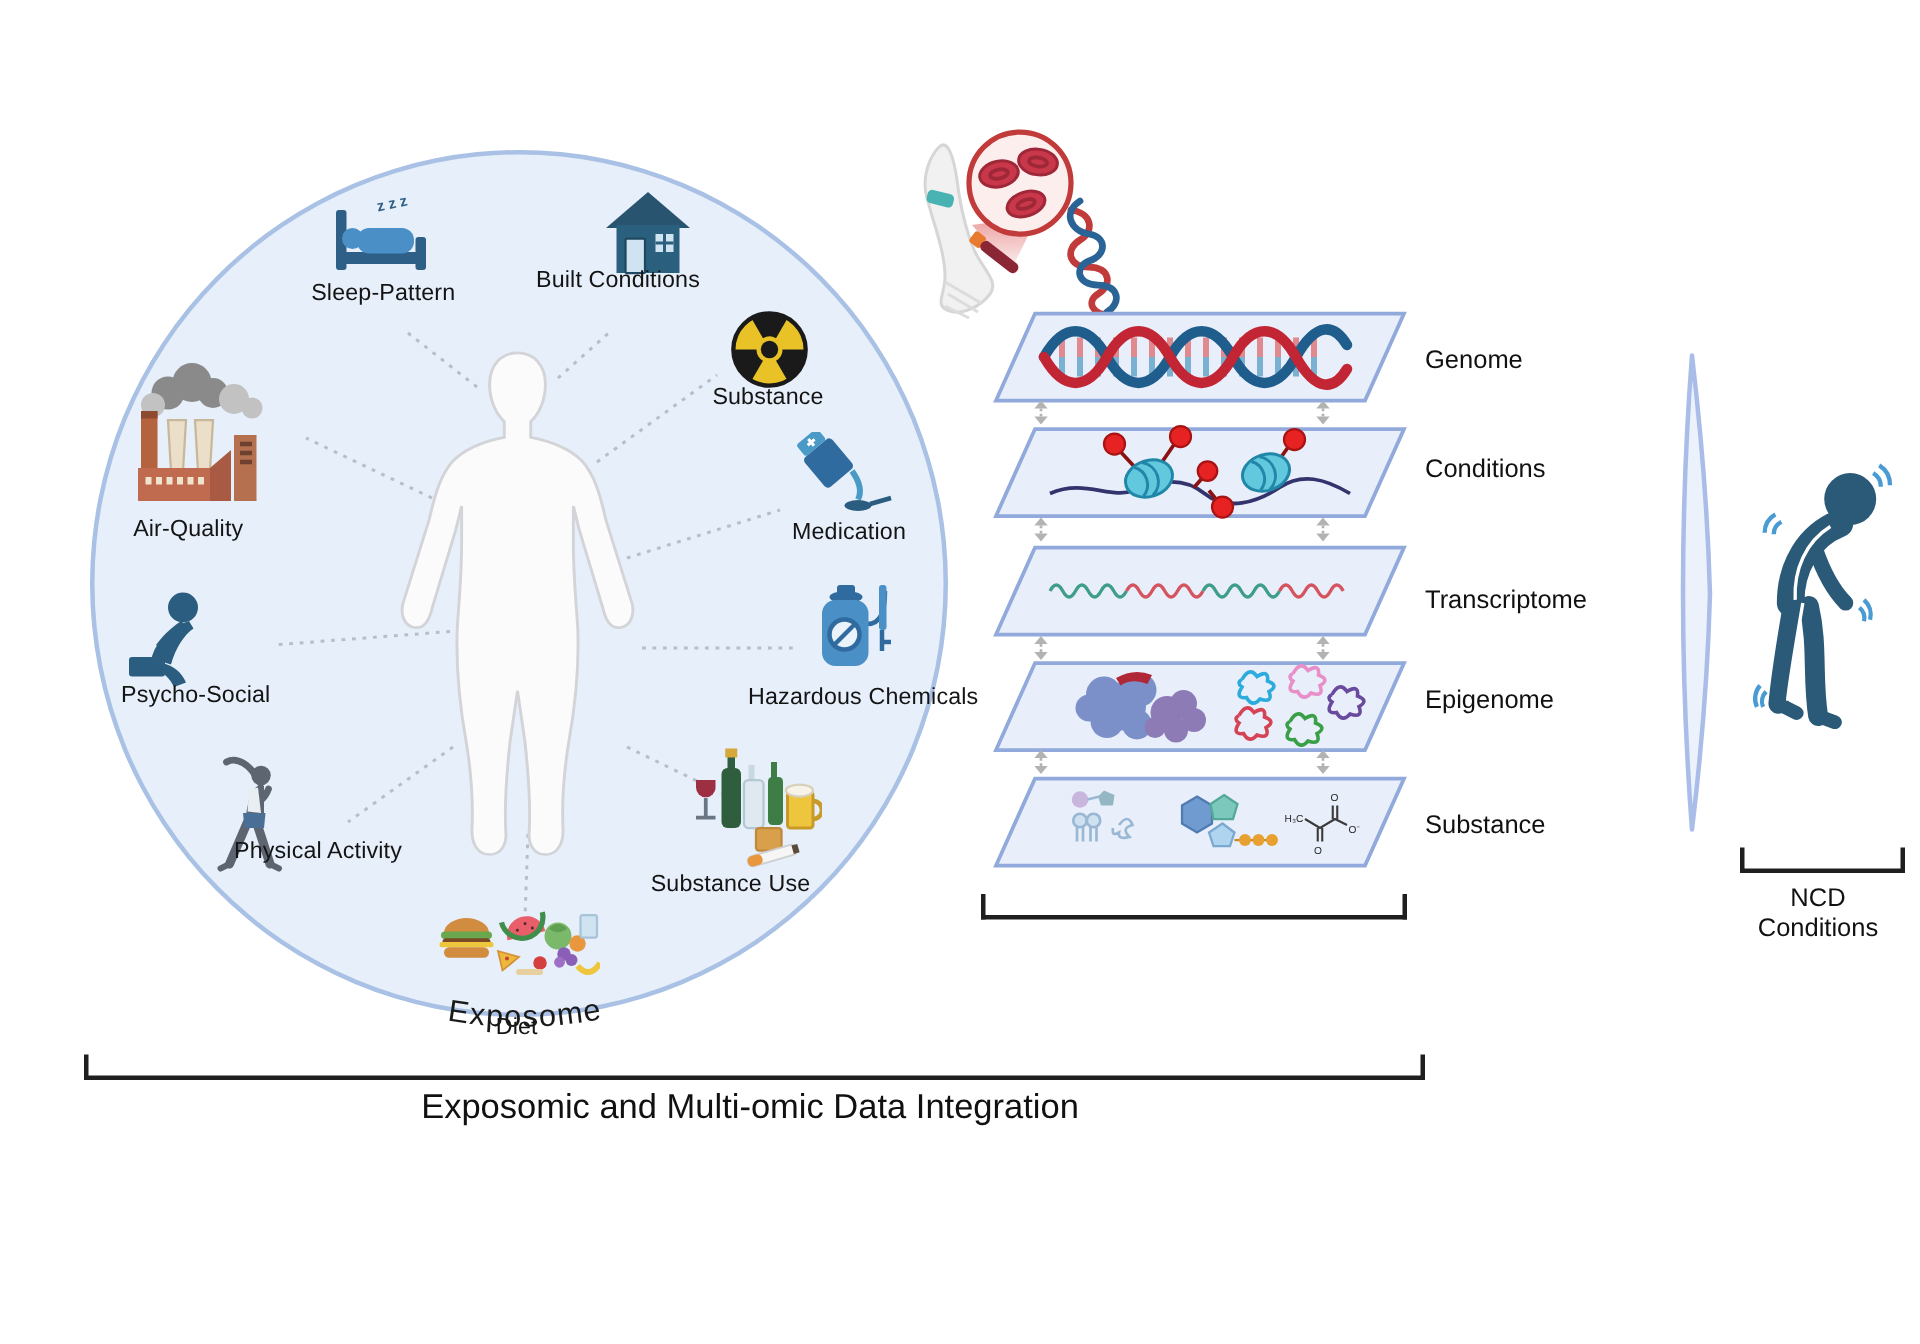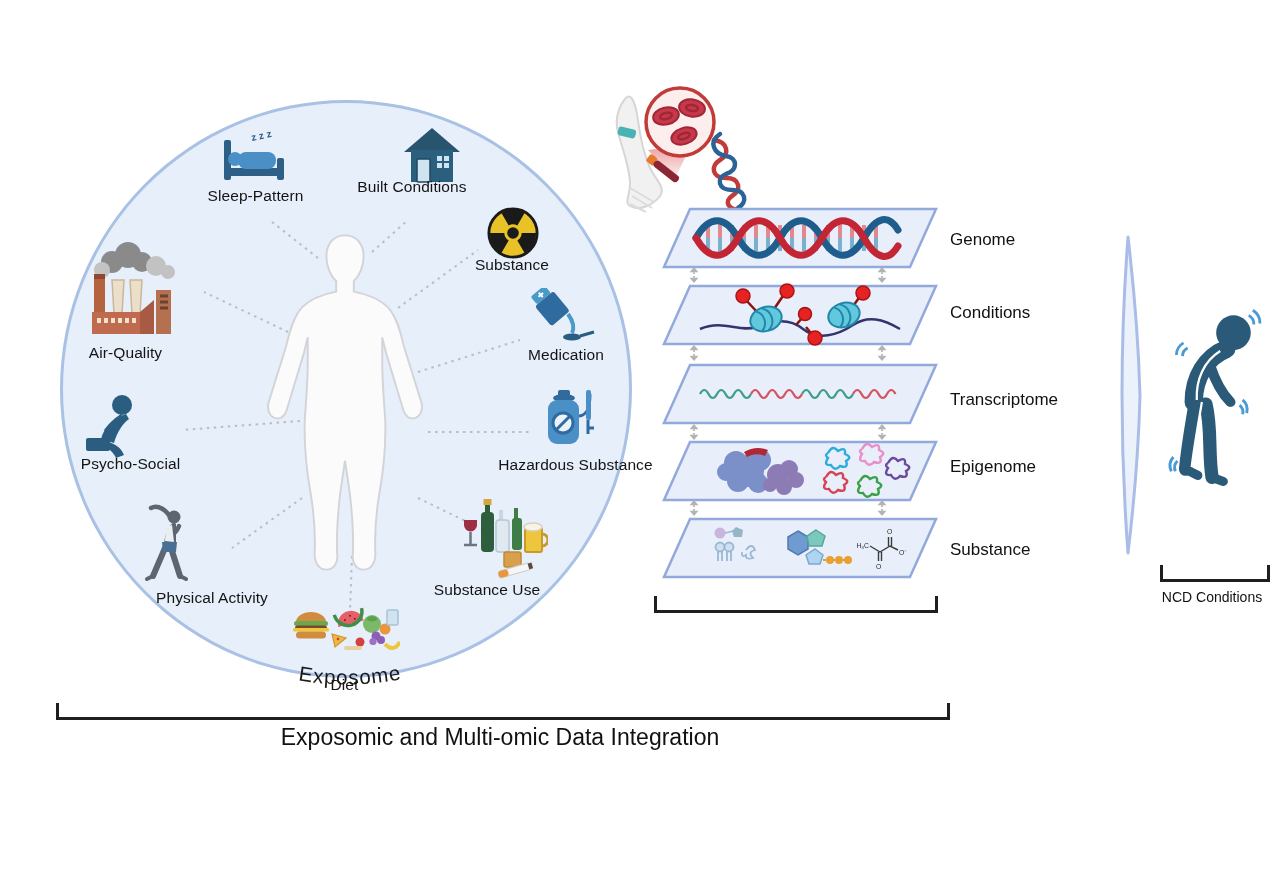--- a/index.html
+++ b/index.html
@@ -4,21 +4,21 @@
 <style>
   html,body{margin:0;padding:0;background:#fff;}
   #canvas{position:relative;width:1280px;height:896px;background:#ffffff;overflow:hidden;
           font-family:"Liberation Sans", sans-serif;}
   .abs{position:absolute;}
   .lbl{position:absolute;text-align:center;font-weight:500;color:#141414;
        font-size:15.5px;line-height:1.2;letter-spacing:.1px;}
   .layer-lbl{position:absolute;font-weight:500;color:#111;font-size:17px;text-align:right;}
   .bracket{position:absolute;border-left:3px solid #1f1f1f;border-right:3px solid #1f1f1f;
            border-bottom:3px solid #1f1f1f;}
-  .bracket-lbl{position:absolute;text-align:center;color:#111;font-weight:500;font-size:14px;}
+  .bracket-lbl{position:absolute;text-align:center;color:#111;font-weight:500;font-size:17px;}
   #exposome-circle{position:absolute;left:60px;top:100px;width:572px;height:578px;
                    border-radius:50%;background:#e7effa;border:3px solid #a9c1e4;box-sizing:border-box;}
   svg{display:block;}
 </style>
 </head>
 <body>
 
 <div id="canvas">
 
   <div id="exposome-circle"></div>
@@ -198,24 +198,24 @@
         <rect x="36" y="80" width="4" height="5"></rect>
       <rect x="43" y="80" width="4" height="5"></rect>
         <rect x="50" y="80" width="4" height="5"></rect>
     </g>
   </svg>
 
   <div class="lbl" style="left:168px;top:187px;width:175px">Sleep-Pattern</div>
   <div class="lbl" style="left:322px;top:178px;width:180px">Built Conditions</div>
   <div class="lbl" style="left:442px;top:256px;width:140px">Substance</div>
   <div class="lbl" style="left:488px;top:346px;width:156px">Medication</div>
-  <div class="lbl" style="left:478px;top:456px;width:195px">Hazardous Substance</div>
+  <div class="lbl" style="left:478px;top:456px;width:195px">Hazardous Chemicals</div>
   <div class="lbl" style="left:398px;top:581px;width:178px">Substance Use</div>
   <div class="lbl" style="left:272px;top:676px;width:145px">Diet</div>
-  <div class="lbl" style="left:118px;top:589px;width:188px">Physical Activity</div>
+  <div class="lbl" style="left:118px;top:559px;width:188px">Physical Activity</div>
   <div class="lbl" style="left:48px;top:455px;width:165px">Psycho-Social</div>
   <div class="lbl" style="left:48px;top:344px;width:155px">Air-Quality</div>
 
   <svg class="abs" style="left:240px;top:655px" width="220" height="55" viewBox="0 0 220 55">
     <path id="expArc" d="M14,14 Q110,46 206,12" fill="none"></path>
     <text font-size="20.5" font-weight="500" fill="#1a1a1a" letter-spacing="1">
       <textPath href="#expArc" startOffset="50%" text-anchor="middle">Exposome</textPath>
     </text>
   </svg>
 

